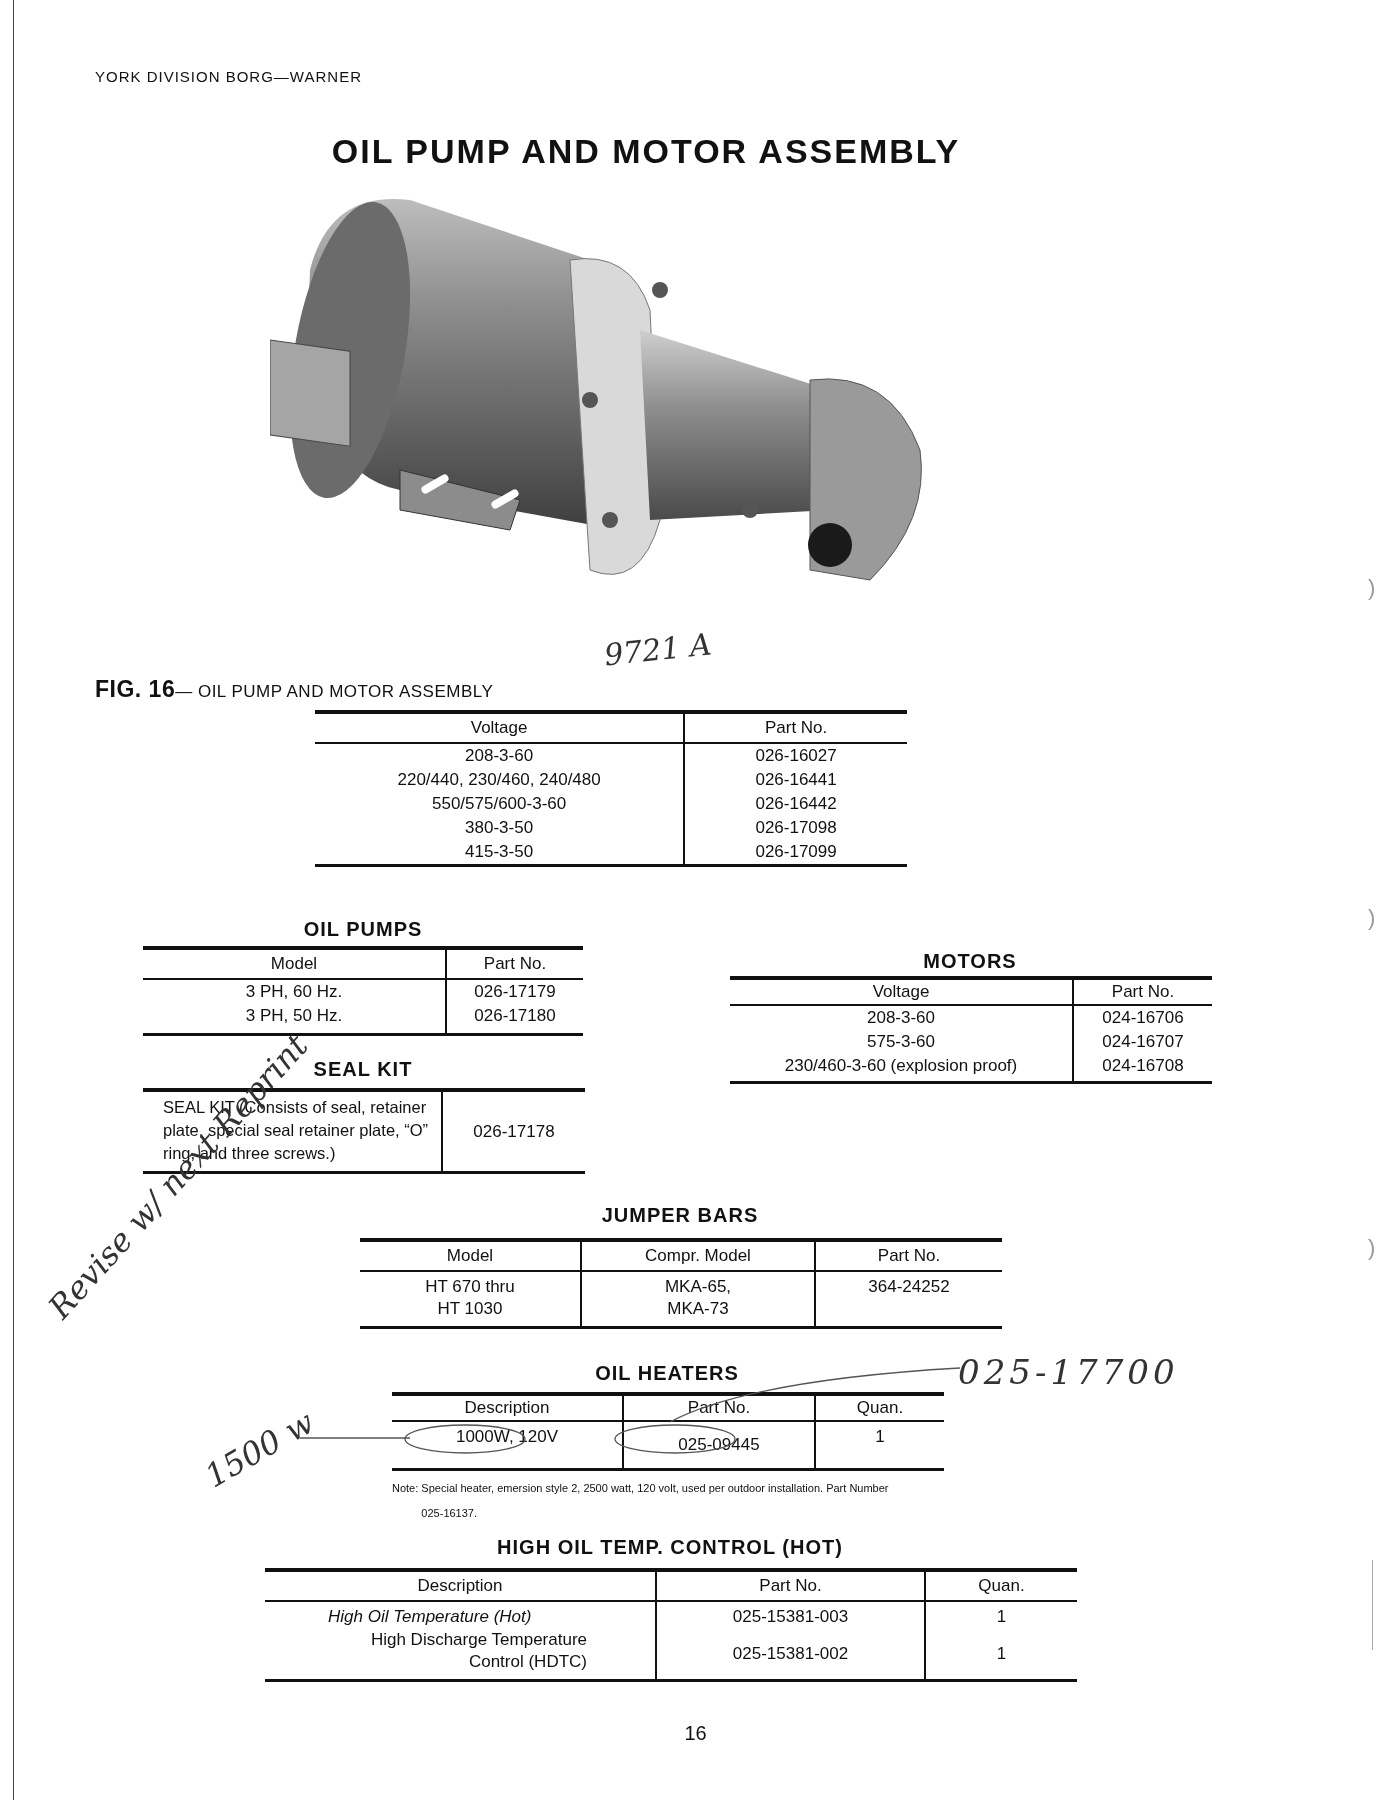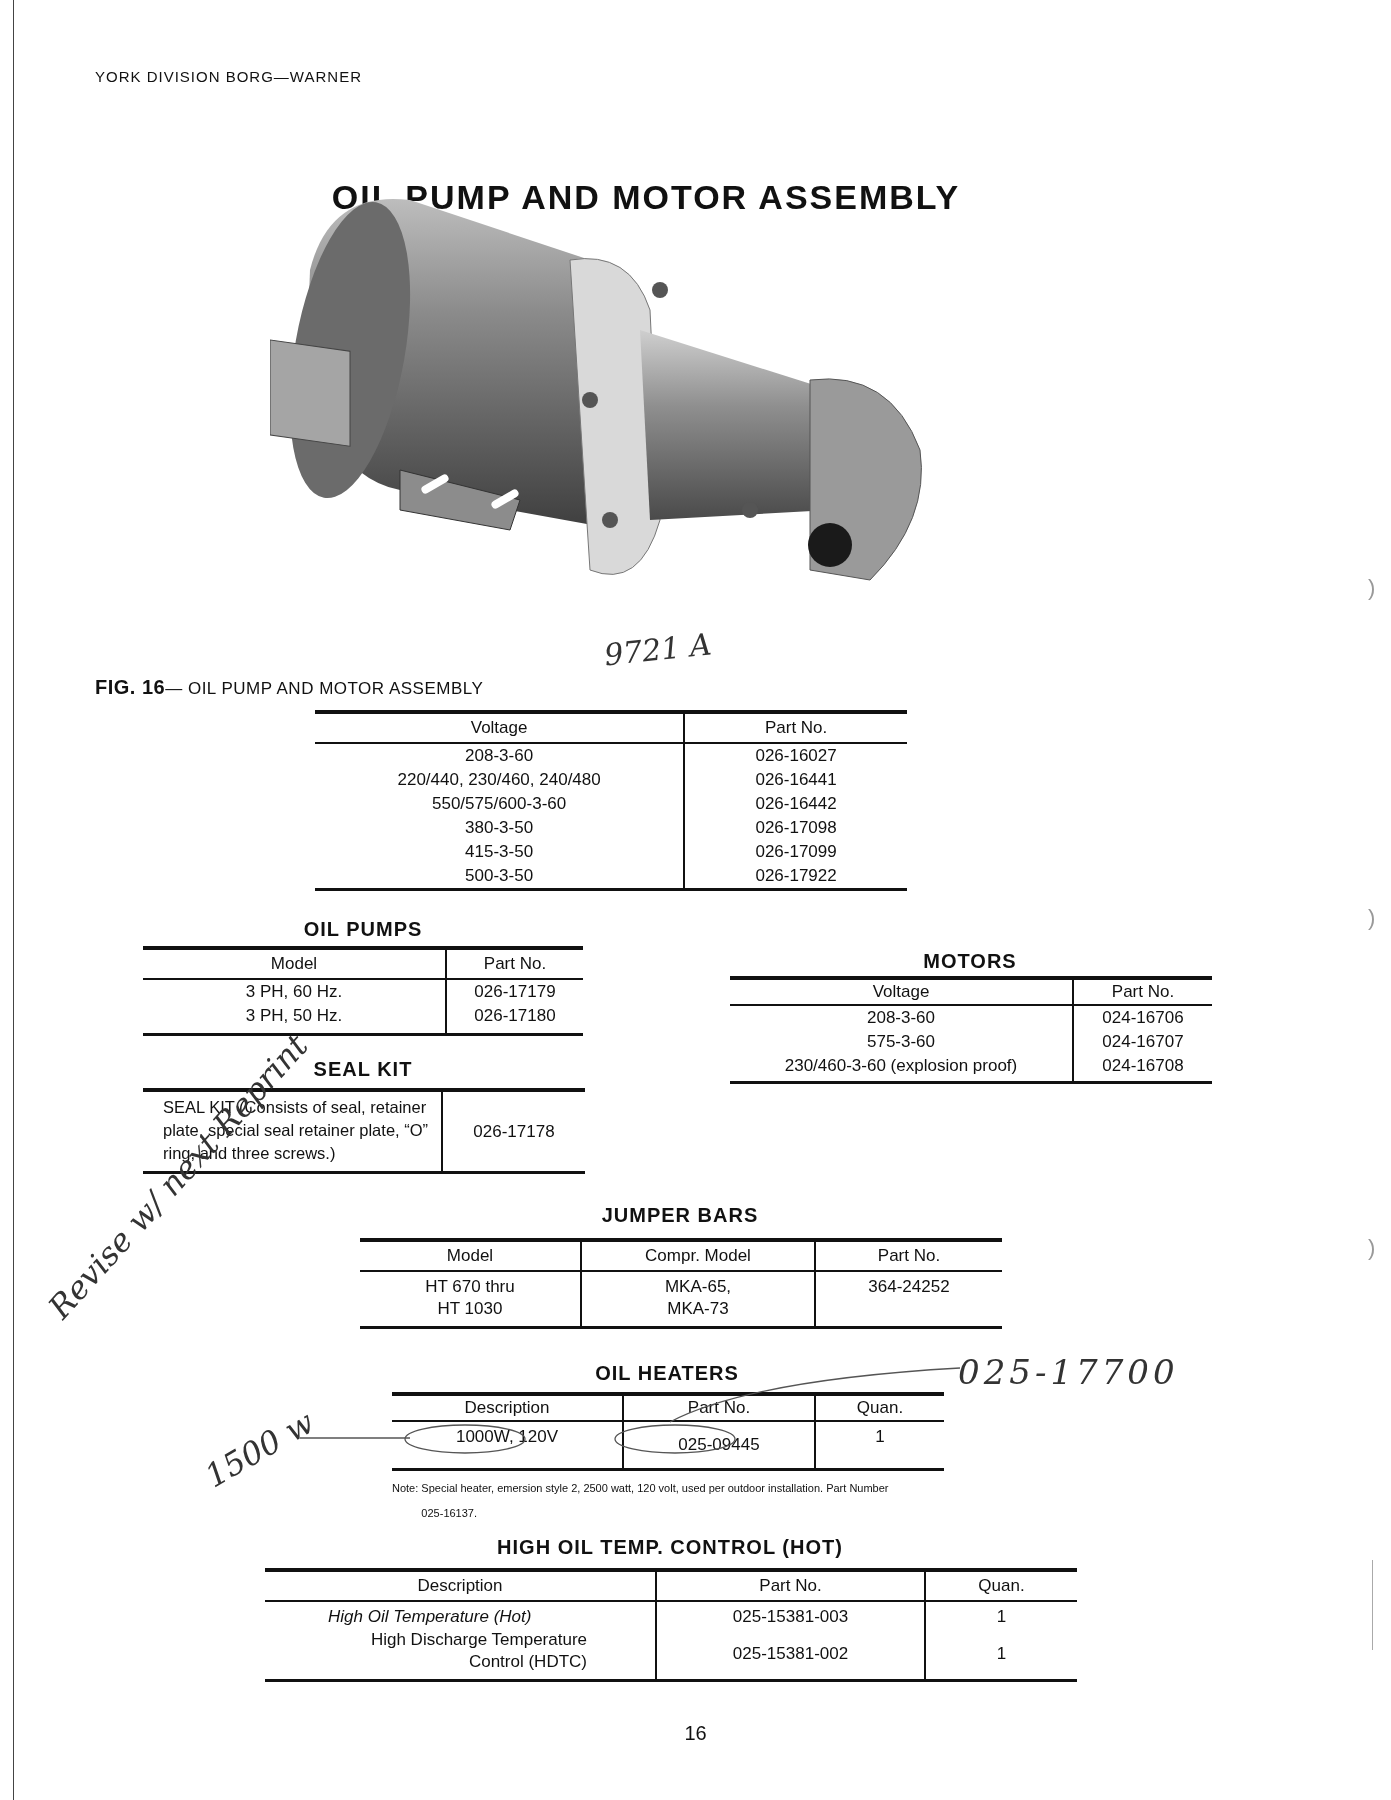--- a/index.html
+++ b/index.html
@@ -3,24 +3,24 @@
 <meta charset="utf-8">
 <style>
   html, body { margin: 0; padding: 0; background: #ffffff; }
   body {
     width: 1391px; height: 1800px; position: relative; overflow: hidden;
     font-family: "Liberation Sans", "DejaVu Sans", sans-serif; color: #111;
   }
   .abs { position: absolute; }
   .left-edge { left: 13px; top: 0; width: 1px; height: 1800px; background: #444; }
   .header { left: 95px; top: 68px; font-size: 15px; letter-spacing: 1px; }
-  .title { left: 0; width: 1292px; text-align: center; top: 132px; font-size: 34px; font-weight: bold; letter-spacing: 2px; margin-top: 46px; }
+  .title { left: 0; width: 1292px; text-align: center; top: 132px; font-size: 34px; font-weight: bold; letter-spacing: 2px; }
   .photo { left: 270px; top: 190px; width: 800px; height: 500px; }
   .fig { left: 95px; top: 676px; font-size: 17px; letter-spacing: 0.5px; }
-  .fig b { font-size: 20px; }
+  .fig b { font-size: 23px; }
   .handnote { font-family: "DejaVu Serif", serif; font-style: italic; color: #333; }
   .hn-9721 { left: 604px; top: 632px; font-size: 30px; transform: rotate(-6deg); }
   .hn-revise { left: 40px; top: 1300px; font-size: 32px; transform: rotate(-48deg); transform-origin: left top; line-height: 40px; width: 380px; }
   .hn-1500 { left: 200px; top: 1430px; font-size: 32px; transform: rotate(-30deg); }
   .hn-part { left: 958px; top: 1352px; font-size: 34px; letter-spacing: 4px; }
 
   table.parts { border-collapse: collapse; font-size: 17px; position: absolute; }
   table.parts th { font-weight: normal; padding: 4px 6px; border-bottom: 2px solid #111; }
   table.parts td { padding: 1px 6px; vertical-align: top; line-height: 22px; }
   table.parts { border-top: 4px solid #111; border-bottom: 3px solid #111; }
@@ -102,24 +102,20 @@
         <td class="center vr">026-16442</td>
       </tr>
     <tr>
         <td class="center">380-3-50</td>
         <td class="center vr">026-17098</td>
       </tr>
     <tr>
         <td class="center">415-3-50</td>
         <td class="center vr">026-17099</td>
       </tr>
-    <tr>
-        <td class="center">500-3-50</td>
-        <td class="center vr">026-17922</td>
-      </tr>
   </tbody>
 </table>
 
 <div class="sec-title" style="left:143px; width:440px; top:918px;">OIL PUMPS</div>
 <table class="parts" style="left:143px; top:946px; width:440px;">
   <thead>
     <tr>
       <th class="center" style="width:290px;">Model</th>
       <th class="center vr">Part No.</th>
     </tr>

